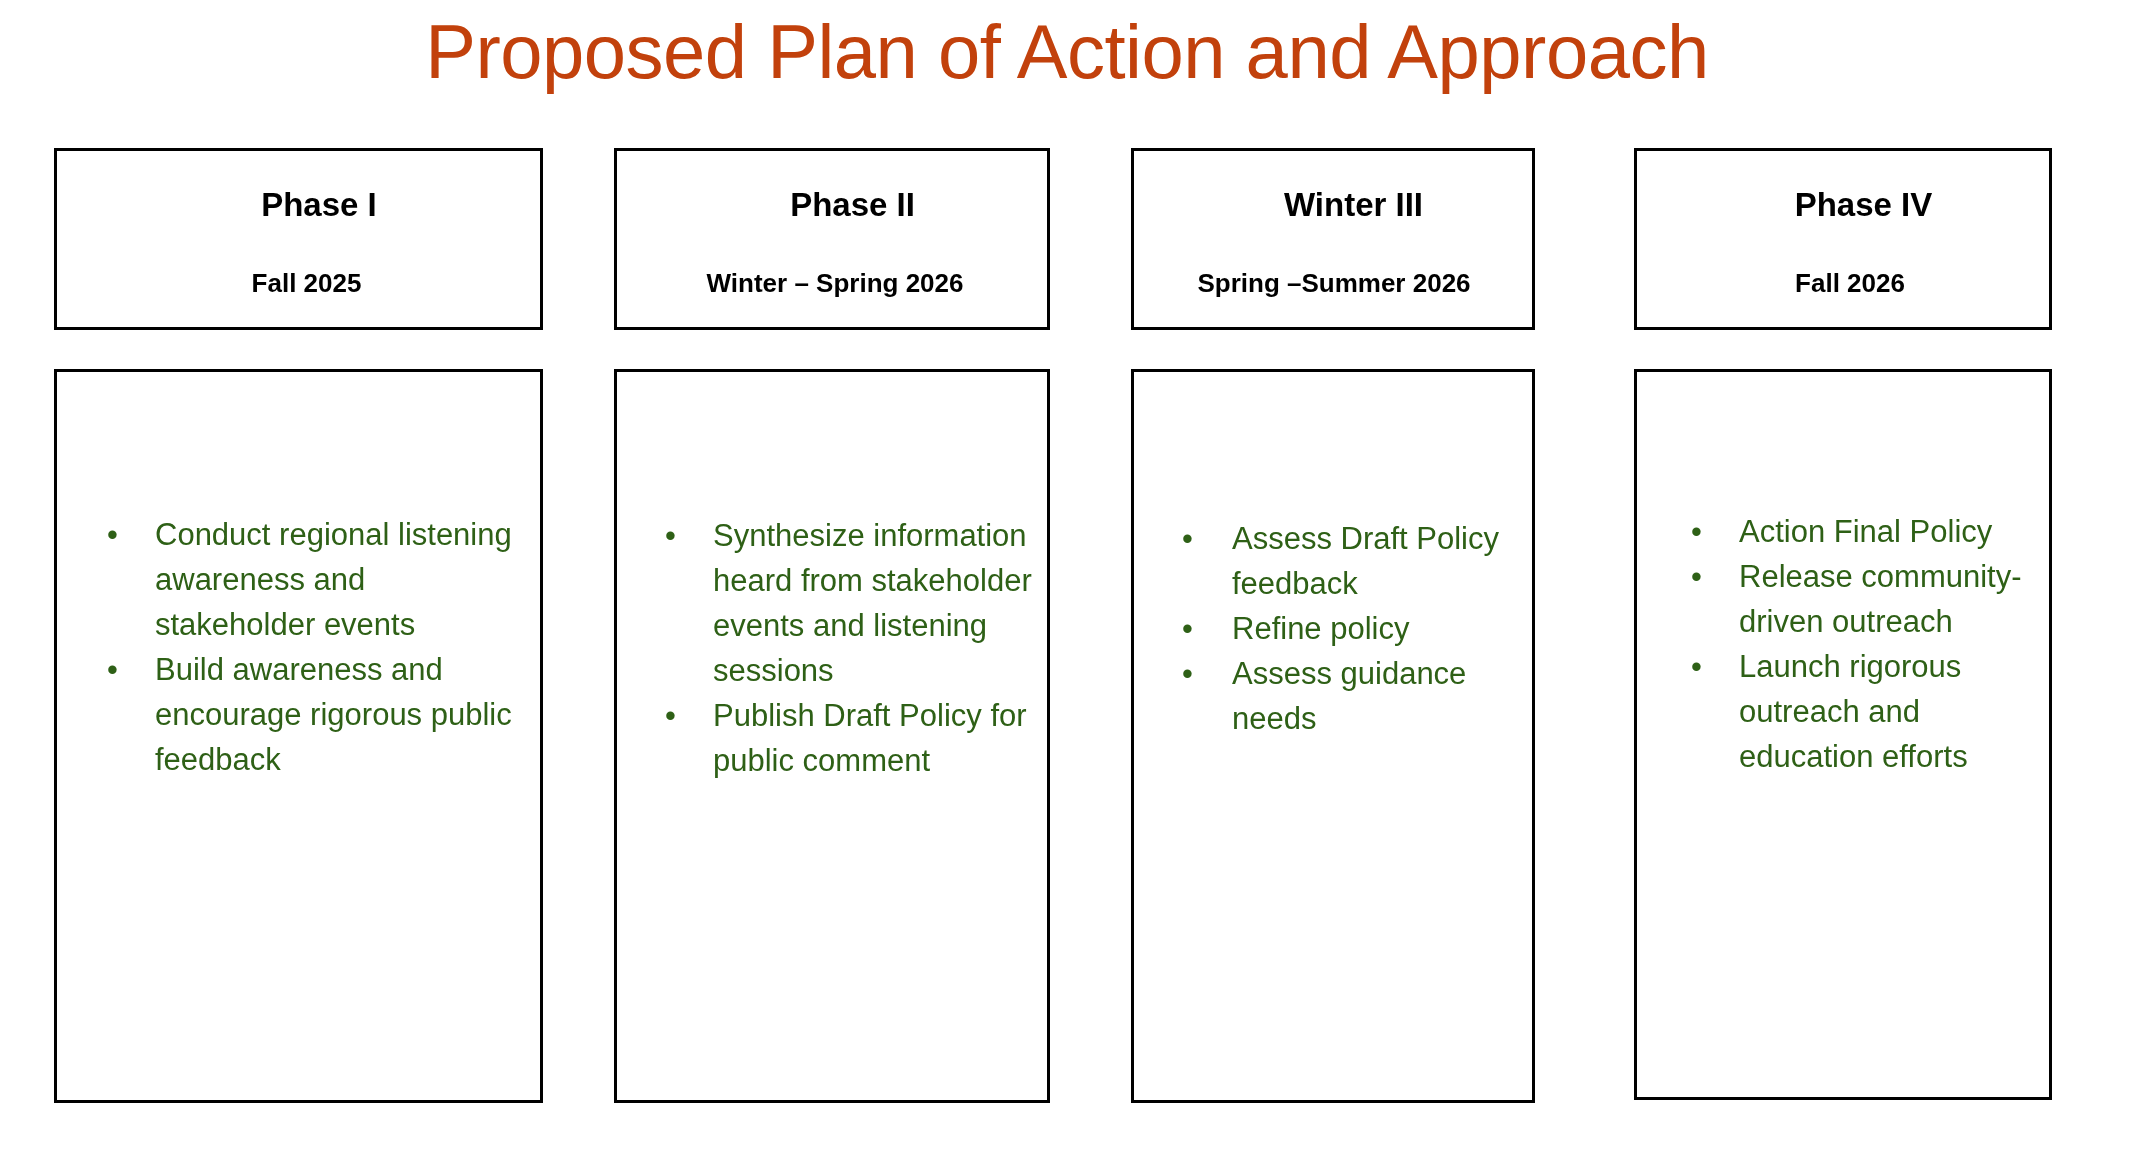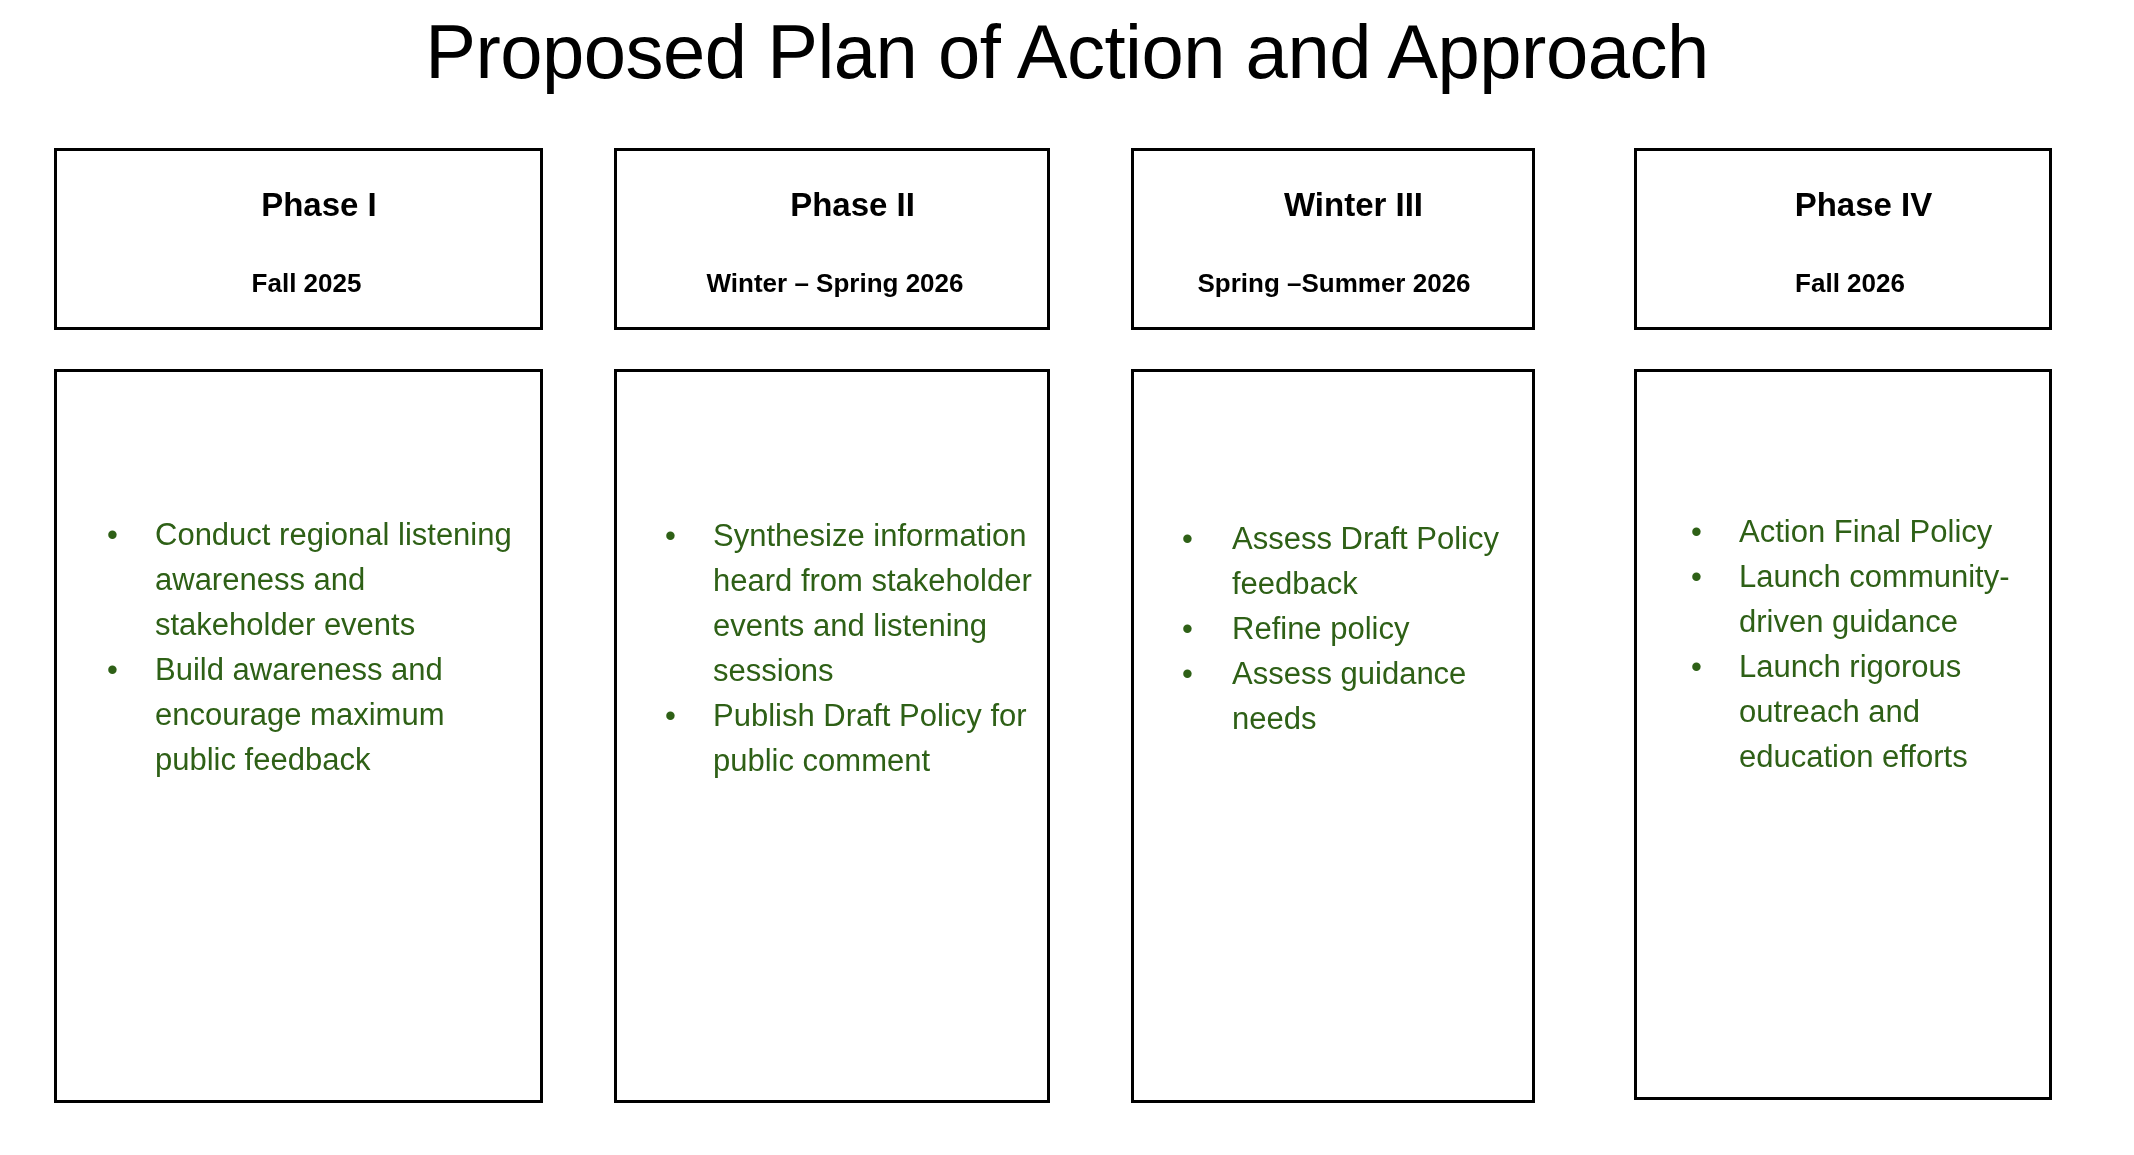--- a/index.html
+++ b/index.html
@@ -19,21 +19,21 @@
     overflow: hidden;
   }
 
   
   #slide-title {
     position: absolute;
     left: 0;
     top: 4px;
     width: 2134px;
     text-align: center;
-    color: #000000;
+    color: #c2410c;
     font-size: 76px;
     line-height: 96px;
     font-weight: 400;
     letter-spacing: -0.5px;
     white-space: nowrap;
   }
 
   
   .phase-column {
     position: absolute;
@@ -141,21 +141,21 @@
       <div class="phase-date">Fall 2025</div>
     </div>
     <div class="phase-body-box">
       <ul class="bullet-list">
         <li class="bullet-item">
           <span class="bullet-dot">•</span>
           <span class="bullet-text">Conduct regional listening awareness and stakeholder events</span>
         </li>
         <li class="bullet-item">
           <span class="bullet-dot">•</span>
-          <span class="bullet-text">Build awareness and encourage maximum public feedback</span>
+          <span class="bullet-text">Build awareness and encourage rigorous public feedback</span>
         </li>
       </ul>
     </div>
   </div>
 
   <div class="phase-column col-1">
     <div class="phase-header-box">
       <div class="phase-name">Phase II</div>
       <div class="phase-date">Winter – Spring 2026</div>
     </div>
@@ -202,21 +202,21 @@
       <div class="phase-date">Fall 2026</div>
     </div>
     <div class="phase-body-box">
       <ul class="bullet-list">
         <li class="bullet-item">
           <span class="bullet-dot">•</span>
           <span class="bullet-text">Action Final Policy</span>
         </li>
         <li class="bullet-item">
           <span class="bullet-dot">•</span>
-          <span class="bullet-text">Launch community-driven guidance</span>
+          <span class="bullet-text">Release community-driven outreach</span>
         </li>
         <li class="bullet-item">
           <span class="bullet-dot">•</span>
           <span class="bullet-text">Launch rigorous outreach and education efforts</span>
         </li>
       </ul>
     </div>
   </div>
 
 </div>

